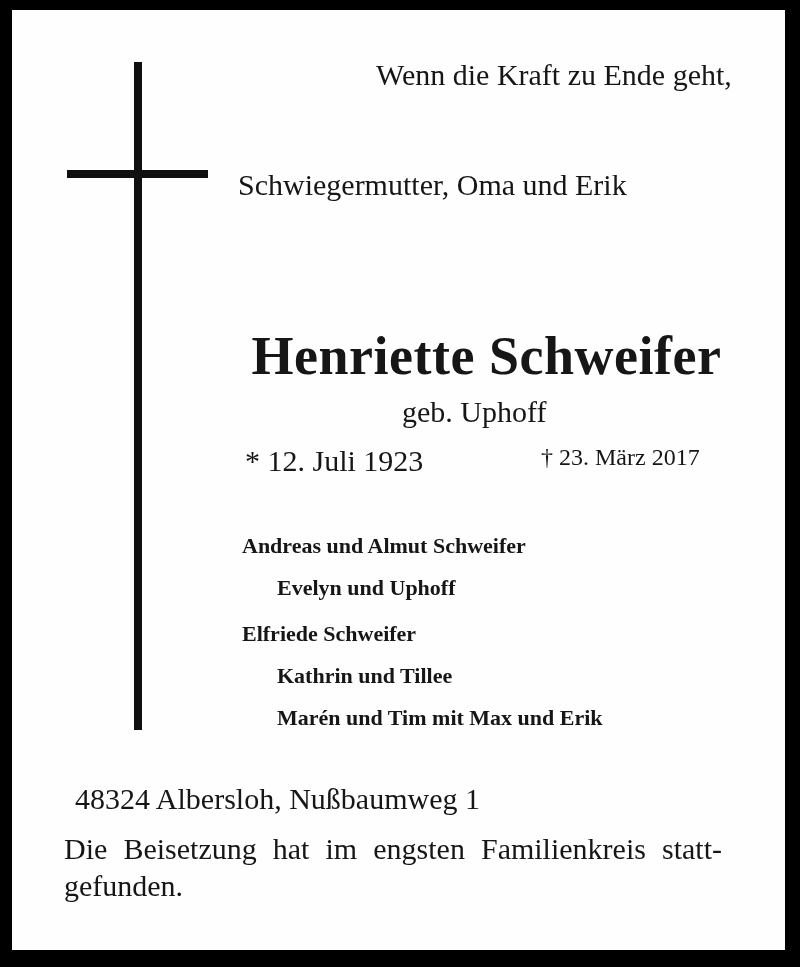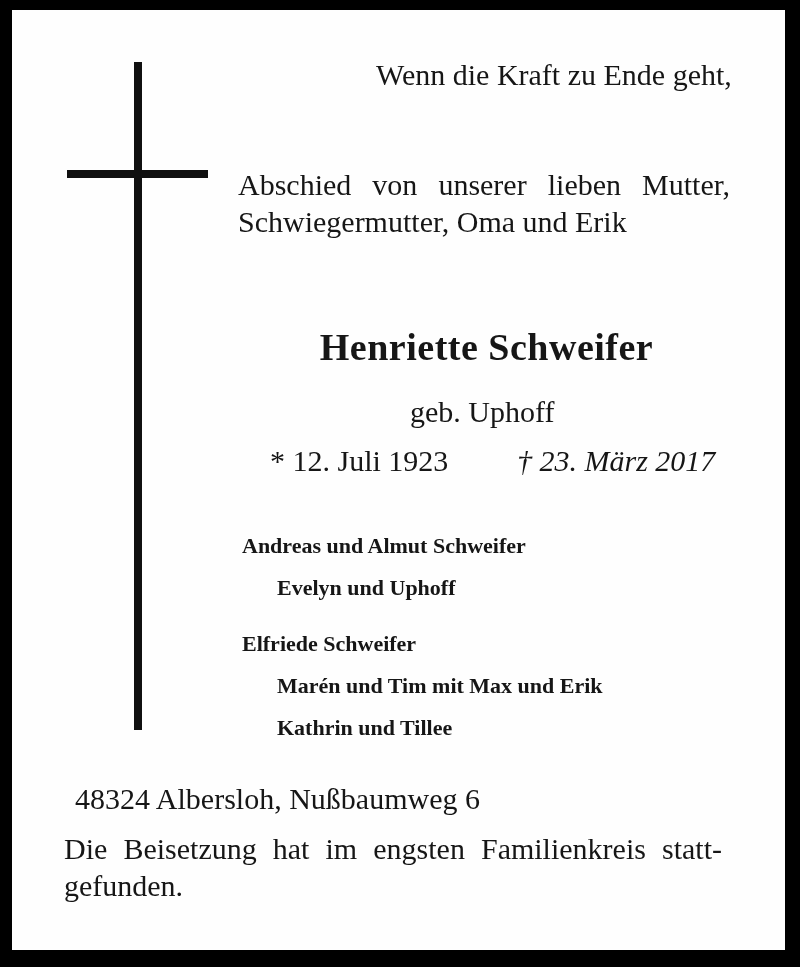--- a/index.html
+++ b/index.html
@@ -62,56 +62,53 @@
     line-height: 37px;
   }
   .just {
     text-align: justify;
     text-align-last: justify;
   }
   .name {
     left: 226px;
     top: 315px;
     width: 497px;
-    font-size: 38px;
+    font-size: 54px;
     font-weight: bold;
     text-align: center;
     white-space: nowrap;
     letter-spacing: 0.5px;
   }
   .maiden {
     left: 390px;
     top: 385px;
     font-size: 30px;
     white-space: nowrap;
-    margin-left: 8px;
   }
   .birth {
     left: 233px;
     top: 434px;
     font-size: 30px;
     white-space: nowrap;
-    margin-left: 25px;
   }
   .death {
-    left: 505px;
+    left: 529px;
     top: 434px;
-    font-size: 30px;
+    font-size: 24px;
     white-space: nowrap;
-    font-style: italic;
   }
   .mourners {
     left: 230px;
     top: 515px;
     font-size: 22px;
     font-weight: bold;
     line-height: 42px;
     white-space: nowrap;
   }
-  .mourners .group2 { margin-top: 14px; }
+  .mourners .group2 { margin-top: 4px; }
   .mourners .indent { padding-left: 35px; }
   .address {
     left: 63px;
     top: 772px;
     font-size: 30px;
     white-space: nowrap;
   }
   .closing {
     left: 52px;
     top: 820px;
@@ -129,44 +126,43 @@
     <div>
       <div class="cross-v"></div>
       <div class="cross-h"></div>
     </div>
 
     <div class="abs epigraph">
       <div>Wenn die Kraft zu Ende geht,</div>
     </div>
 
     <div class="abs intro">
-      <div class="just">Abschied von unserer lieben Mutter,</div>
       <div>Schwiegermutter, Oma und Erik</div>
     </div>
 
     <div class="abs name">Henriette Schweifer</div>
 
     <div class="abs maiden">geb. Uphoff</div>
 
     <div class="abs birth">* 12. Juli 1923</div>
     <div class="abs death">† 23. März 2017</div>
 
     <div class="abs mourners">
       <div class="group1">
         <div>Andreas und Almut Schweifer</div>
         <div class="indent">Evelyn und Uphoff</div>
       </div>
       <div class="group2">
         <div>Elfriede Schweifer</div>
+        <div class="indent">Kathrin und Tillee</div>
         <div class="indent">Marén und Tim mit Max und Erik</div>
-        <div class="indent">Kathrin und Tillee</div>
       </div>
     </div>
 
-    <div class="abs address">48324 Albersloh, Nußbaumweg 6</div>
+    <div class="abs address">48324 Albersloh, Nußbaumweg 1</div>
 
     <div class="abs closing">
       <div class="just">Die Beisetzung hat im engsten Familienkreis statt-</div>
       <div>gefunden.</div>
     </div>
 
   </div>
 </div>
 
 </body></html>

